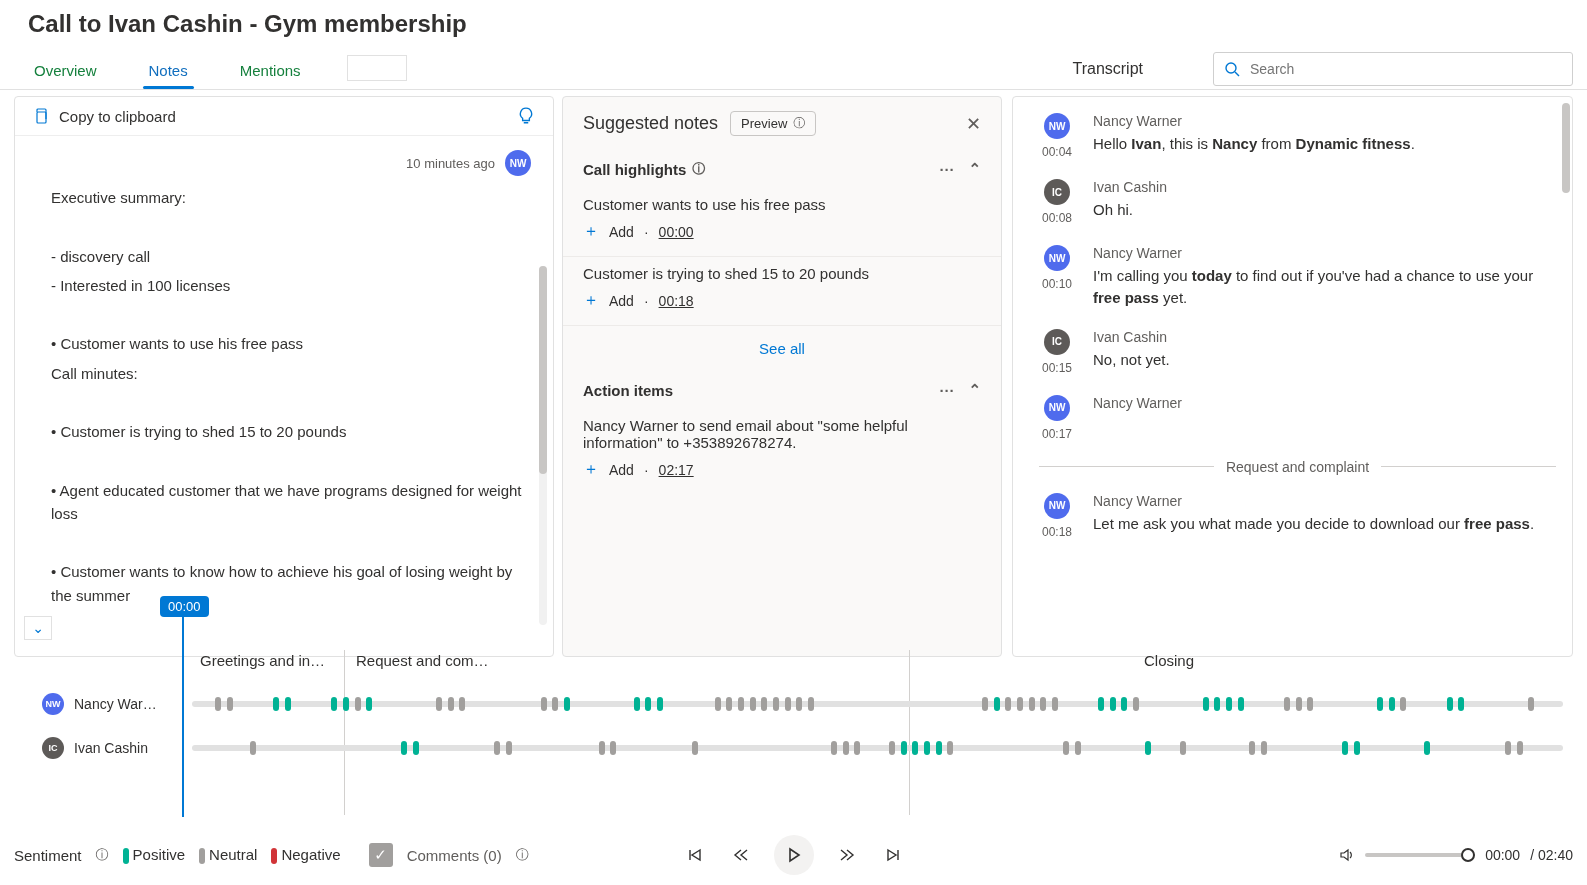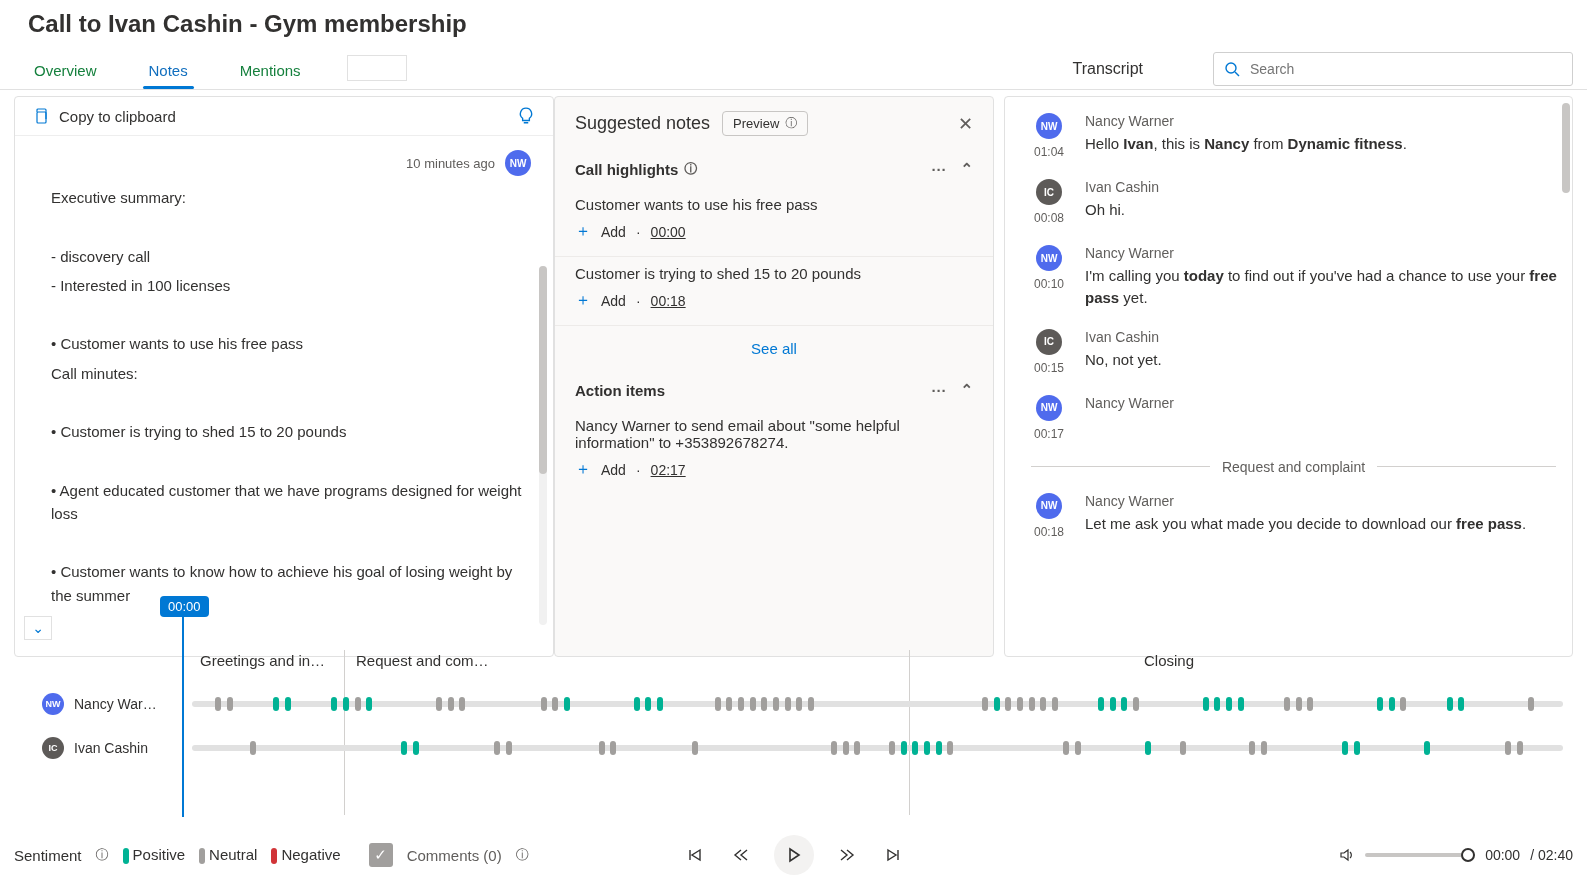--- a/index.html
+++ b/index.html
@@ -22,21 +22,21 @@
 .copy-btn{display:flex;align-items:center;gap:10px;color:#323130;cursor:pointer;font-size:15px}
 .bulb{color:#0078d4;font-size:18px}
 .notes-meta{display:flex;justify-content:flex-end;align-items:center;gap:10px;padding:14px 22px 6px;color:#605e5c;font-size:13px}
 .avatar{width:26px;height:26px;border-radius:50%;display:flex;align-items:center;justify-content:center;font-size:10px;font-weight:700;color:#fff}
 .avatar.nw{background:#4f6bed}
 .avatar.ic{background:#5d5a58}
 .notes-body{padding:4px 30px 20px 36px;color:#323130;font-size:15px;line-height:1.55;overflow:hidden;position:relative}
 .notes-body p{margin-bottom:6px}
 .notes-scroll{position:absolute;right:6px;top:84px;bottom:8px;width:8px;background:#f1f1f1;border-radius:4px}
 .notes-scroll .thumb{position:absolute;left:0;right:0;top:0;height:58%;background:#c8c6c4;border-radius:4px}
-.sugg-panel{width:440px;background:#faf9f8;margin-left:0;border-left:1px solid #e1e1e1}
+.sugg-panel{width:440px;background:#faf9f8;margin-left:8px;border-left:1px solid #e1e1e1}
 .sugg-head{display:flex;align-items:center;padding:14px 20px;gap:12px}
 .sugg-title{font-size:18px;font-weight:500}
 .preview-badge{border:1px solid #c8c6c4;border-radius:4px;padding:3px 10px;font-size:13px;color:#323130;display:flex;align-items:center;gap:6px}
 .close-x{margin-left:auto;font-size:18px;color:#605e5c;cursor:pointer}
 .section-head{display:flex;align-items:center;padding:10px 20px;font-weight:600;font-size:15px}
 .section-head .info{margin-left:6px;color:#605e5c;font-size:13px}
 .section-head .actions{margin-left:auto;display:flex;align-items:center;gap:14px;color:#605e5c}
 .sugg-item{padding:8px 20px 14px;border-bottom:1px solid #edebe9}
 .sugg-text{color:#323130;font-size:15px;margin-bottom:8px}
 .add-row{display:flex;align-items:center;gap:10px;color:#323130;font-size:14px}
@@ -196,21 +196,21 @@
       </div>
     </div>
   </div>
 
   <div class="panel trans-panel">
     <div class="trans-scroll"></div>
     <div id="trans-list">
         <div class="trans-row">
           <div class="trans-left">
             <span class="avatar nw">NW</span>
-            <span class="trans-time">01:04</span>
+            <span class="trans-time">00:04</span>
           </div>
           <div class="trans-body">
             <div class="trans-name">Nancy Warner</div>
             <div class="trans-text">Hello <b>Ivan</b>, this is <b>Nancy</b> from <b>Dynamic fitness</b>.</div>
           </div>
         </div>
         <div class="trans-row">
           <div class="trans-left">
             <span class="avatar ic">IC</span>
             <span class="trans-time">00:08</span>

